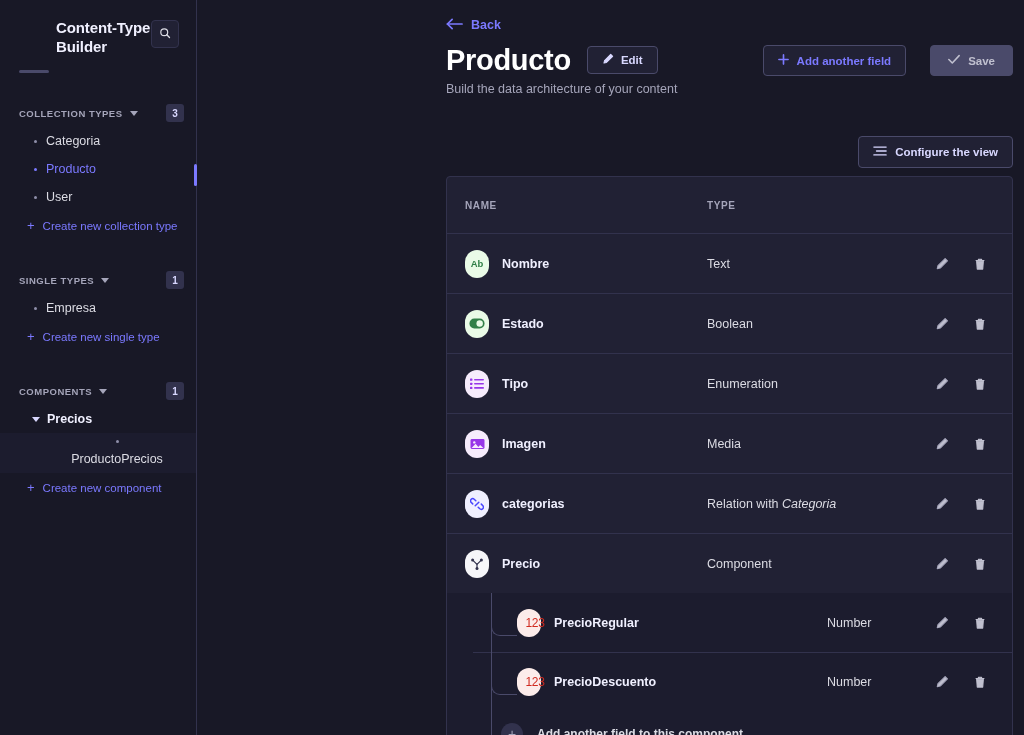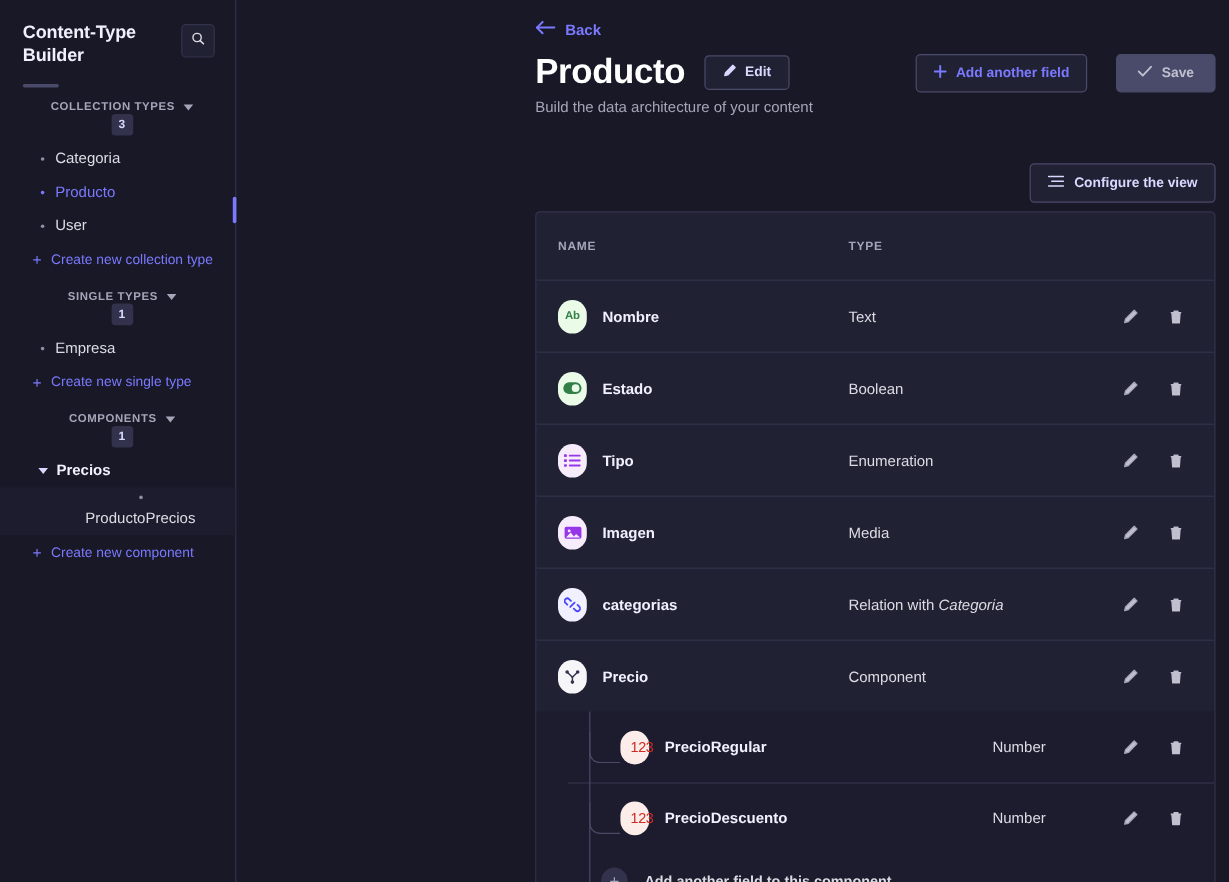--- a/index.html
+++ b/index.html
@@ -17,36 +17,36 @@
     width: 197px; height: 735px;
     background: #181826;
     border-right: 1px solid #32324d;
     position: relative;
     flex: 0 0 197px;
     padding-top: 18px;
   }
   .sb-head { padding: 0 17px 0 19px; display: flex; align-items: flex-start; justify-content: space-between; }
   .sb-title {
     font-size: 15px; font-weight: bold; color: #f0f0ff;
-    line-height: 19px; letter-spacing: -0.1px; max-width: 112px;
+    line-height: 19px; letter-spacing: -0.1px; max-width: 112px; margin-left: 37px;
   }
   .sb-search {
     width: 28px; height: 28px; border-radius: 4px;
     border: 1px solid #32324d; background: #212134;
     display: flex; align-items: center; justify-content: center;
     flex: 0 0 28px; margin-top: 2px;
   }
   .sb-sub-placeholder {
     margin: 14px 0 0 19px; width: 30px; height: 3px;
     background: #4a4a6a; border-radius: 2px;
   }
 
   .sb-section {
-    margin-top: 11px; padding: 0 12px 0 19px;
-    display: flex; align-items: center; justify-content: space-between; flex-direction: column;
+    margin-top: 31px; padding: 0 12px 0 19px;
+    display: flex; align-items: center; justify-content: space-between;
   }
   .sb-section-left { display: flex; align-items: center; gap: 7px; }
   .sb-section-label {
     font-size: 9.5px; font-weight: bold; letter-spacing: 0.5px;
     color: #a5a5ba; text-transform: uppercase;
   }
   .caret { width: 0; height: 0; border-left: 4px solid transparent; border-right: 4px solid transparent; border-top: 5px solid #a5a5ba; }
   .caret.open { border-top-color: #d9d8ff; }
   .sb-count {
     min-width: 18px; height: 18px; border-radius: 3px; background: #32324d;

